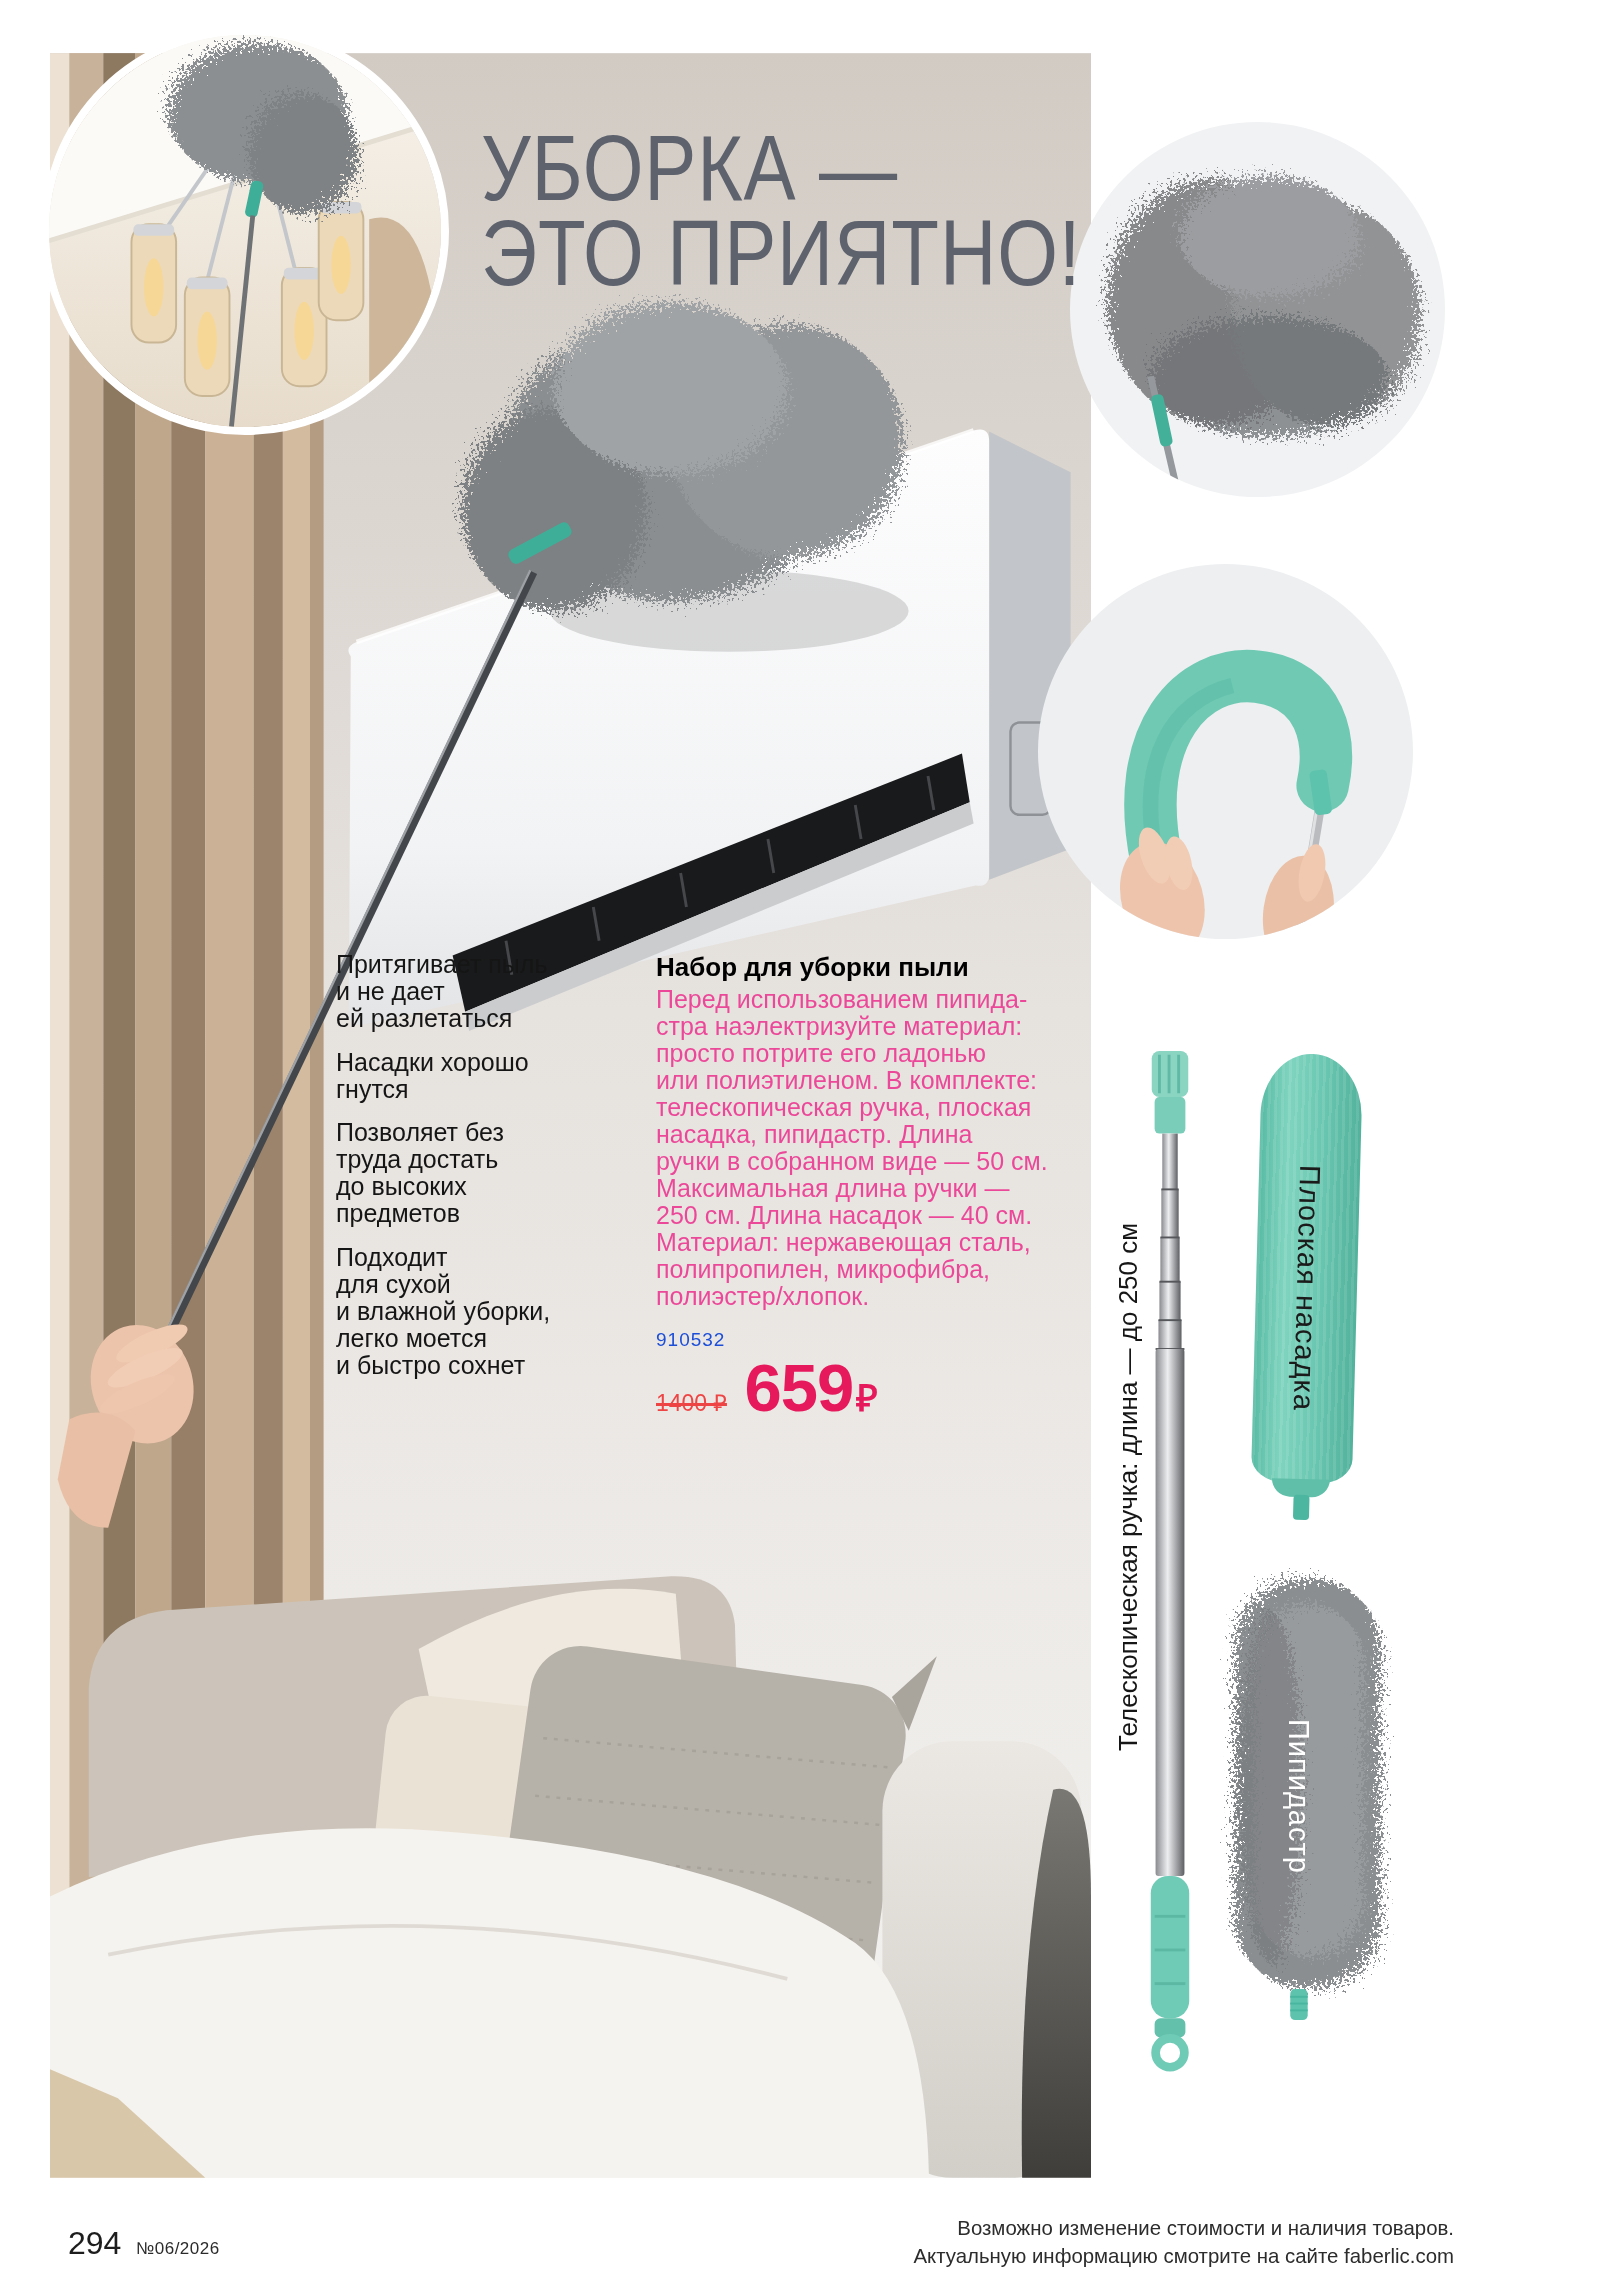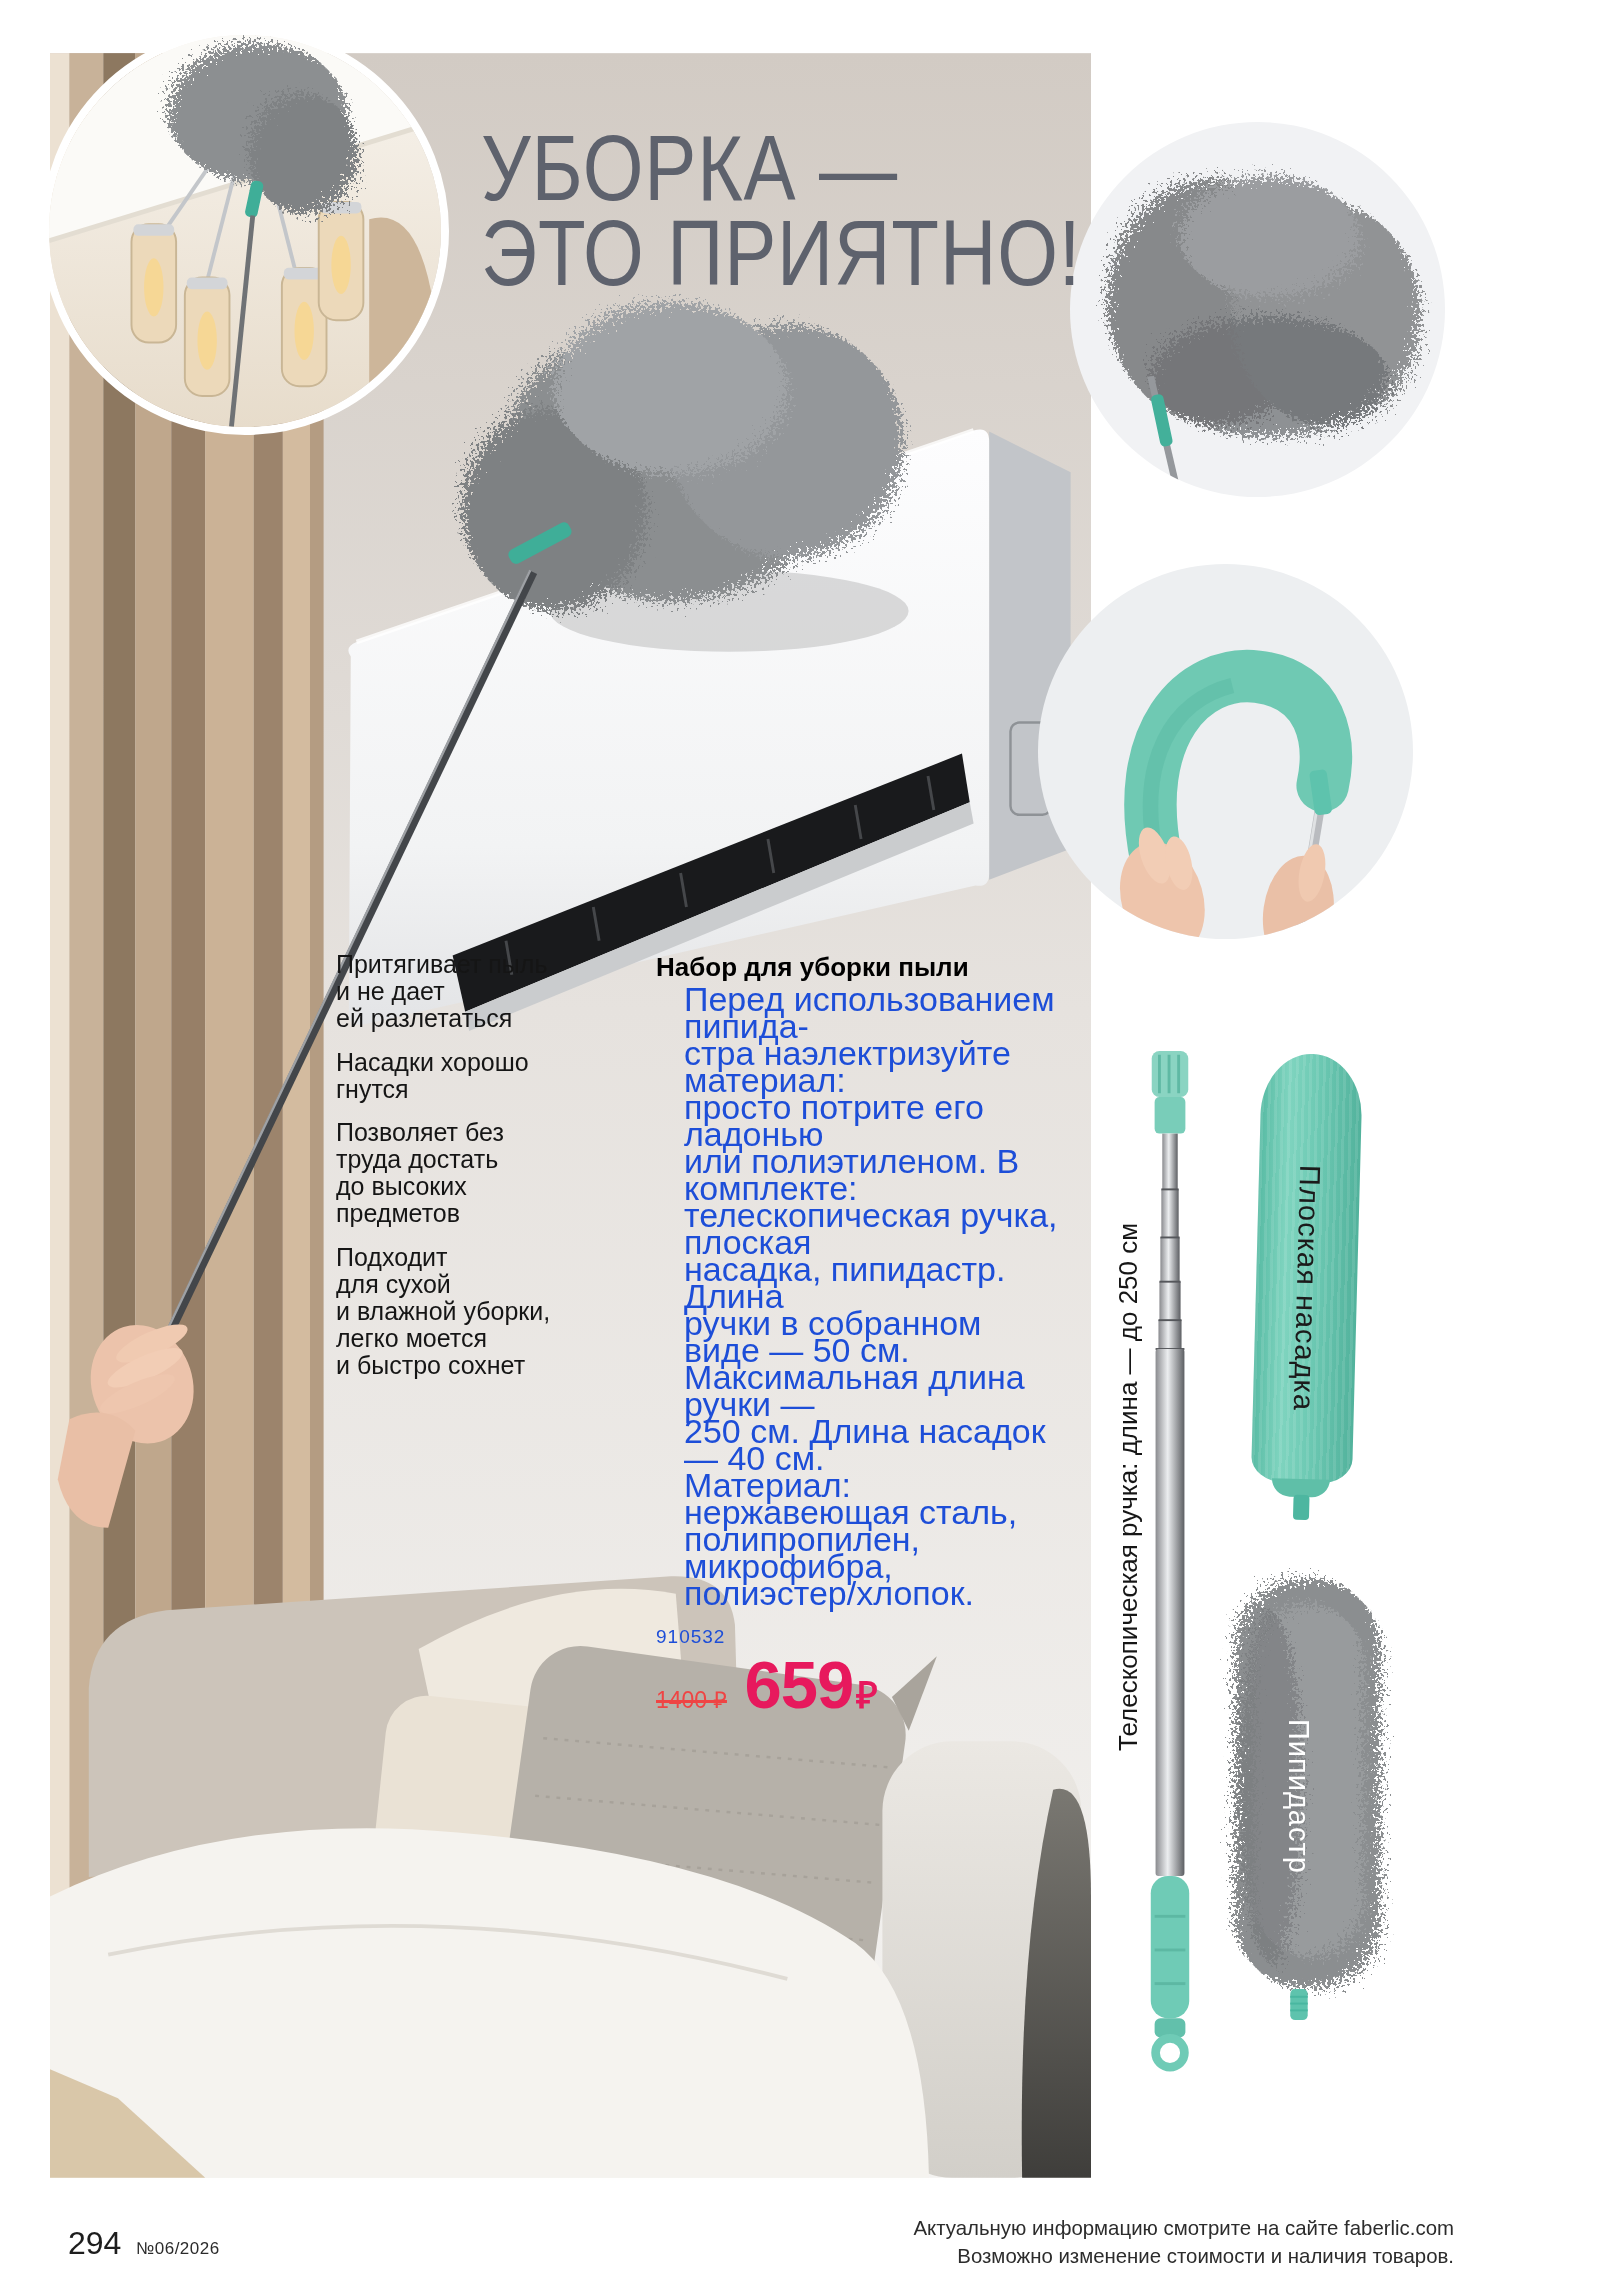--- a/index.html
+++ b/index.html
@@ -23,21 +23,21 @@
          color:#5e626d;white-space:pre-line;letter-spacing:1px;
          transform:scaleX(.84);transform-origin:left top;}
 
   
   .benefits{left:336px;top:951px;width:335px;z-index:4;font-size:25px;line-height:27px;color:#151515;}
   .benefits p{margin:0 0 16.5px 0;white-space:pre-line;}
 
   
   .desc{left:656px;top:953px;width:408px;z-index:4;}
   .desc h3{margin:0 0 3.9px 0;font-size:26px;line-height:29px;font-weight:bold;color:#000;}
-  .desc .body{font-size:34px;line-height:27px;white-space:pre-line;color:#1d4ed8;margin-left:28px;}
+  .desc .body{font-size:25px;line-height:27px;white-space:pre-line;color:#ec4899;}
   .desc .article{margin-top:19.4px;font-size:19px;letter-spacing:1px;color:#1d4ed8;}
   .price-row{margin-top:7.8px;display:flex;align-items:baseline;gap:17.5px;}
   .old-price{font-size:23px;color:#ef4444;text-decoration:line-through;text-decoration-thickness:2.9px;}
   .new-price{font-size:67px;font-weight:bold;color:#e7195d;letter-spacing:-1px;line-height:58px;}
   .new-price .cur{font-size:37px;letter-spacing:0;margin-left:2.9px;}
 
   
   .handle-label{left:1110px;top:1205px;width:37px;height:563px;z-index:4;
       writing-mode:vertical-rl;transform:rotate(180deg);text-align:center;
       font-size:26px;line-height:37px;color:#161616;}
@@ -367,18 +367,18 @@
     <div class="v-label">
         <span>Пипидастр</span>
       </div>
   </div>
 
   <div class="abs footer-left">
     <span class="page-num">294</span>
     <span class="issue">№06/2026</span>
   </div>
   <div class="abs footer-right">
+    <div>Возможно изменение стоимости и наличия товаров.</div>
     <div>Актуальную информацию смотрите на сайте faberlic.com</div>
-    <div>Возможно изменение стоимости и наличия товаров.</div>
   </div>
 
 </div>
 
 
 </body></html>

